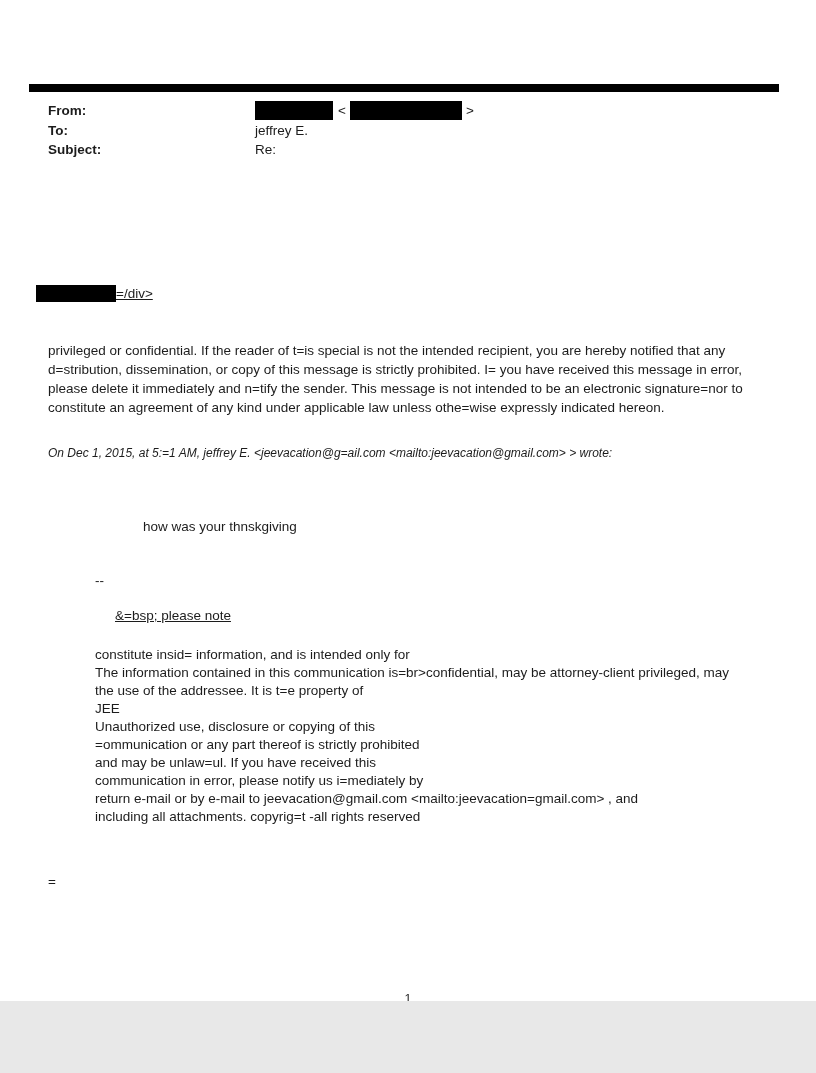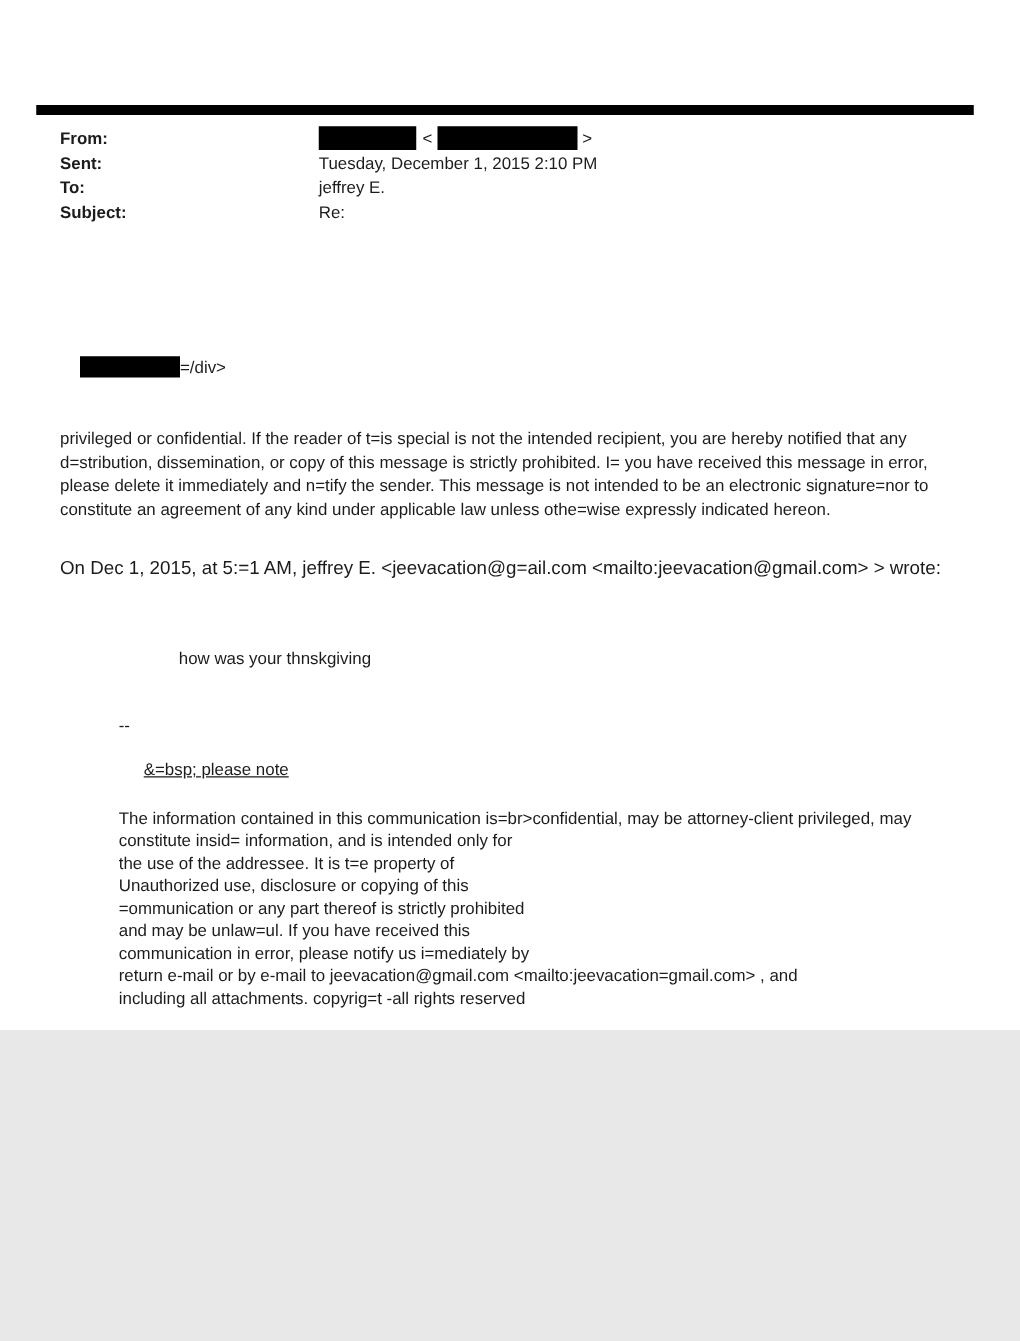--- a/index.html
+++ b/index.html
@@ -1,18 +1,18 @@
 <!DOCTYPE html>
 <html><head>
 <meta charset="utf-8">
 <style>
   html,body { margin:0; padding:0; background:#e8e8e8; }
   .page {
     position:relative;
-    width:816px; height:824px;
+    width:816px; height:1001px;
     background:#ffffff;
     font-family:"Liberation Sans", sans-serif;
     color:#1c1c1c;
     overflow:hidden;
     margin:0 auto;
   }
   .nowrap { white-space:nowrap; }
 
   .rule-top {
     position:absolute; left:29px; top:84px;
@@ -26,26 +26,26 @@
 
   .redact { display:inline-block; background:#000; }
   .r-f1 { width:78px;  height:19px; margin-right:5px; }
   .r-f2 { width:112px; height:19px; margin:0 4px; }
   .brkt { font-size:13.5px; }
 
   .body-text { font-size:13.5px; line-height:21px; }
   .p1 { position:absolute; left:48px; top:216px; }
   .r-inline { width:20px; height:18px; vertical-align:-4px; margin:0 1px; }
 
-  .divline { position:absolute; left:64px; top:285px; font-size:13.5px; display:flex; align-items:center; }
+  .divline { position:absolute; left:36px; top:285px; font-size:13.5px; display:flex; align-items:center;text-decoration:underline; }
   .r-div { width:80px; height:17px; }
 
   .disclaimer { position:absolute; left:48px; top:341px; font-size:13.5px; line-height:19px; }
 
-  .attrib { position:absolute; left:48px; top:446px; font-size:15px; }
+  .attrib { position:absolute; left:48px; top:446px; font-size:12px;font-style:italic; }
 
   .q-greeting { position:absolute; left:95px;  top:519px; font-size:13.5px;margin-left:48px; }
   .q-dashes   { position:absolute; left:95px;  top:573px; font-size:13.5px; }
   .q-note     { position:absolute; left:115px; top:608px; font-size:13.5px;text-decoration:underline; }
   .q-legal    { position:absolute; left:95px;  top:646px; font-size:13.5px; line-height:18px; }
 
   .stray-eq { position:absolute; left:48px; top:874px; font-size:13.5px; }
 
   .pagenum {
     position:absolute; left:0; top:992px; width:816px;
@@ -67,24 +67,20 @@
     <div class="hrow">
       <span class="hlabel">From:</span>
       <span class="hvalue">
         <span class="redact r-f1"></span>
         <span class="brkt">&lt;</span>
         <span class="redact r-f2"></span>
         <span class="brkt">&gt;</span>
       </span>
     </div>
     <div class="hrow">
-      <span class="hlabel">Sent:</span>
-      <span class="hvalue">Tuesday, December 1, 2015 2:10 PM</span>
-    </div>
-    <div class="hrow">
       <span class="hlabel">To:</span>
       <span class="hvalue">jeffrey E.</span>
     </div>
     <div class="hrow">
       <span class="hlabel">Subject:</span>
       <span class="hvalue">Re:</span>
     </div>
   </div>
 
 
@@ -100,23 +96,24 @@
     <div class="nowrap">constitute an agreement of any kind under applicable law unless othe=wise expressly indicated hereon.</div>
   </div>
 
   <div class="attrib nowrap">On Dec 1, 2015, at 5:=1 AM, jeffrey E. &lt;jeevacation@g=ail.com &lt;mailto:jeevacation@gmail.com&gt; &gt; wrote:</div>
 
   <div class="q-greeting nowrap">how was your thnskgiving</div>
   <div class="q-dashes nowrap">--</div>
   <div class="q-note nowrap">&amp;=bsp; please note</div>
 
   <div class="q-legal">
+    <div class="nowrap">constitute insid= information, and is intended only for</div>
     <div class="nowrap">The information contained in this communication is=br&gt;confidential, may be attorney-client privileged, may</div>
-    <div class="nowrap">constitute insid= information, and is intended only for</div>
     <div class="nowrap">the use of the addressee. It is t=e property of</div>
+    <div class="nowrap">JEE</div>
     <div class="nowrap">Unauthorized use, disclosure or copying of this</div>
     <div class="nowrap">=ommunication or any part thereof is strictly prohibited</div>
     <div class="nowrap">and may be unlaw=ul. If you have received this</div>
     <div class="nowrap">communication in error, please notify us i=mediately by</div>
     <div class="nowrap">return e-mail or by e-mail to jeevacation@gmail.com &lt;mailto:jeevacation=gmail.com&gt; , and</div>
     <div class="nowrap">including all attachments. copyrig=t -all rights reserved</div>
   </div>
 
   <div class="stray-eq">=</div>
 

